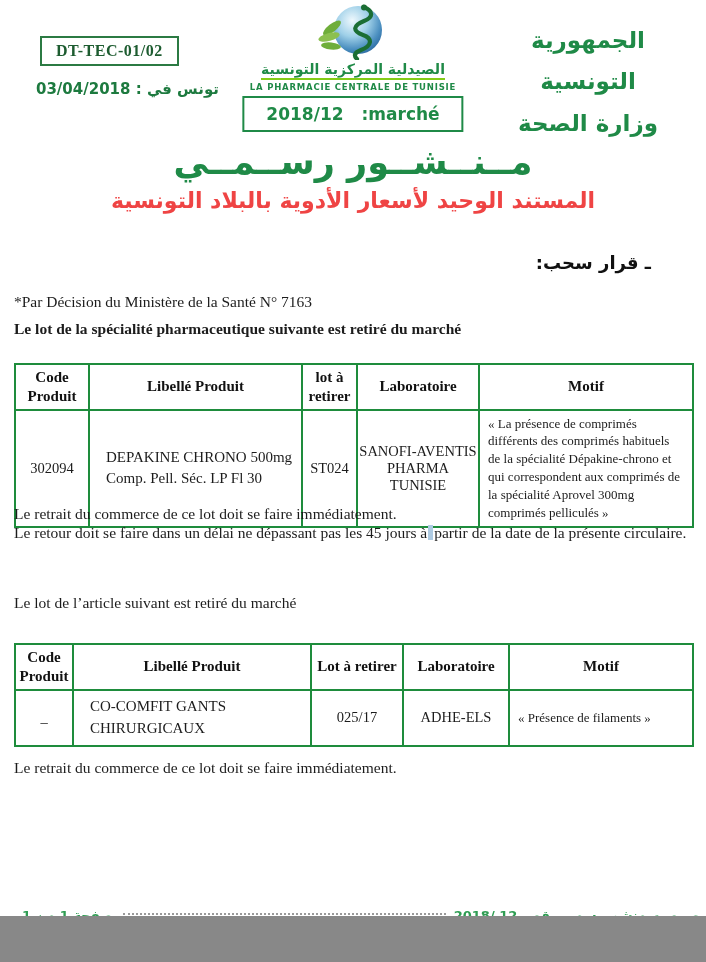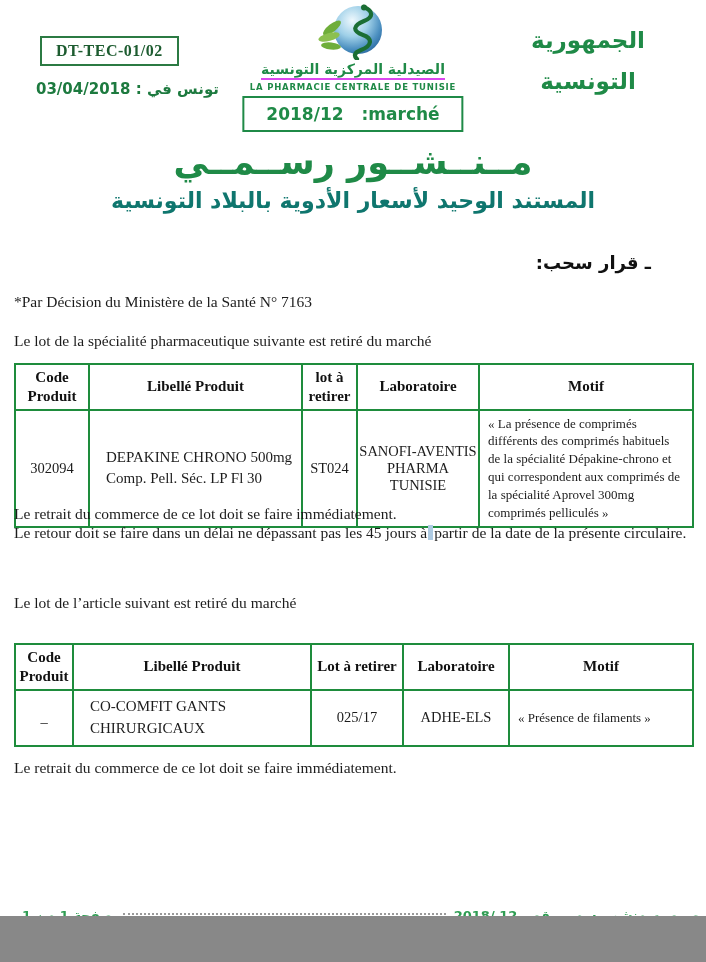--- a/index.html
+++ b/index.html
@@ -21,21 +21,21 @@
   }
   .gov {
     position:absolute; right:28px; top:20px; width:180px;
     text-align:center; color:#1f8a47; font-weight:bold; font-size:23px;
     line-height:1.8; direction:rtl; font-family:"DejaVu Sans", sans-serif;
   }
   .logo { position:absolute; left:50%; top:4px; transform:translateX(-50%); width:220px; text-align:center; }
   .logo-mark { display:block; margin:0 auto; }
   .brand-ar {
     display:inline-block; color:#1f8a47; font-weight:bold; font-size:14px;
-    border-bottom:2px solid #d946ef; padding-bottom:1px; direction:rtl;
+    border-bottom:2px solid #84cc16; padding-bottom:1px; direction:rtl;
     font-family:"DejaVu Sans", sans-serif;
   }
   .brand-fr {
     display:block; color:#1f8a47; font-weight:bold; font-size:8.5px;
     letter-spacing:.8px; margin-top:2px; font-family:"DejaVu Sans", sans-serif;
   }
   .num-box {
     position:absolute; left:50%; top:96px; transform:translateX(-50%);
     border:2px solid #1f8a47; padding:6px 22px;
     direction:rtl; display:flex; gap:18px; align-items:baseline;
@@ -43,32 +43,32 @@
     font-family:"DejaVu Sans", sans-serif;
   }
   
   .title-main {
     position:absolute; top:142px; left:0; width:100%; text-align:center;
     color:#1f8a47; font-weight:bold; font-size:35px; direction:rtl;
     font-family:"DejaVu Sans", sans-serif;
   }
   .title-sub {
     position:absolute; top:188px; left:0; width:100%; text-align:center;
-    color:#0f766e; font-weight:bold; font-size:22px; direction:rtl;
+    color:#ef4444; font-weight:bold; font-size:22px; direction:rtl;
     font-family:"DejaVu Sans", sans-serif;
   }
   .section-heading {
     position:absolute; top:252px; right:55px;
     font-weight:bold; font-size:18px; color:#111; direction:rtl;
     font-family:"DejaVu Sans", sans-serif;
   }
   
   .fr { position:absolute; left:14px; font-size:15.5px; color:#1c1c1c; }
   .p1a { top:293px; }
-  .p1b { top:332px; }
+  .p1b { top:320px;font-weight:bold; }
   .n1  { top:505px; }
   .n2  { top:524px; }
   .p2a { top:566px; }
   .p2b { top:594px; }
   .n3  { top:759px; }
   .caret {
     display:inline-block; width:5px; height:15px; background:#aecbe3;
     vertical-align:-2px; margin:0 1px;
   }
   
@@ -106,20 +106,21 @@
 
 <div class="page">
 
   <div class="ref-box">
     <span>DT-TEC-01/02</span>
   </div>
   <div class="date-line">تونس في : 03/04/2018</div>
 
   <div class="gov">
     <div>الجمهورية التونسية</div>
+    <div>وزارة الصحة</div>
   </div>
 
   <div class="logo">
     <svg class="logo-mark" width="78" height="56" viewBox="0 0 78 56">
       <defs>
         <radialGradient id="globe" cx="38%" cy="30%" r="75%">
           <stop offset="0%" stop-color="#eef8fd"></stop>
           <stop offset="45%" stop-color="#9fd0e8"></stop>
           <stop offset="80%" stop-color="#4b8fc0"></stop>
           <stop offset="100%" stop-color="#2d6ba2"></stop>

